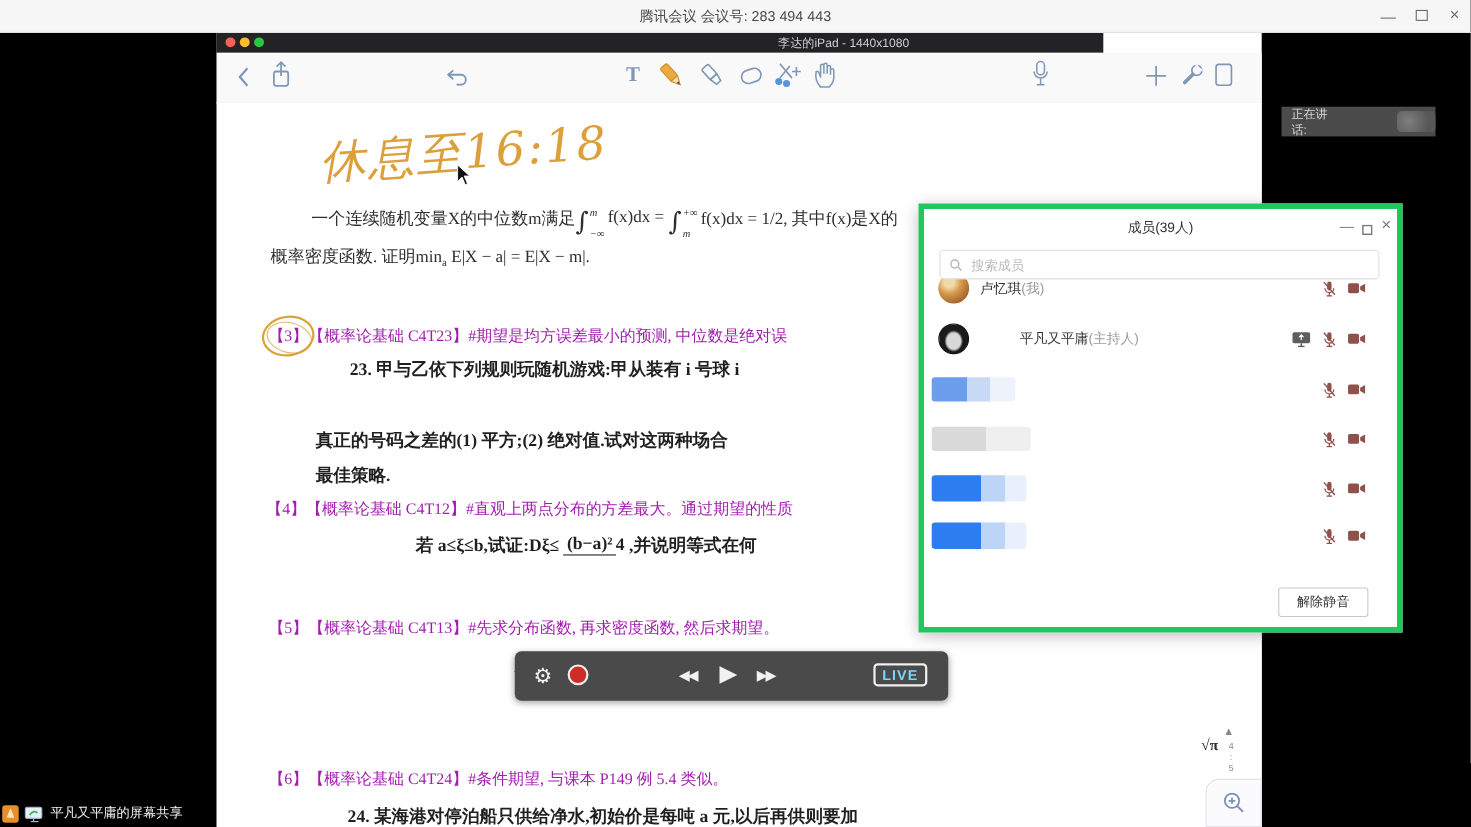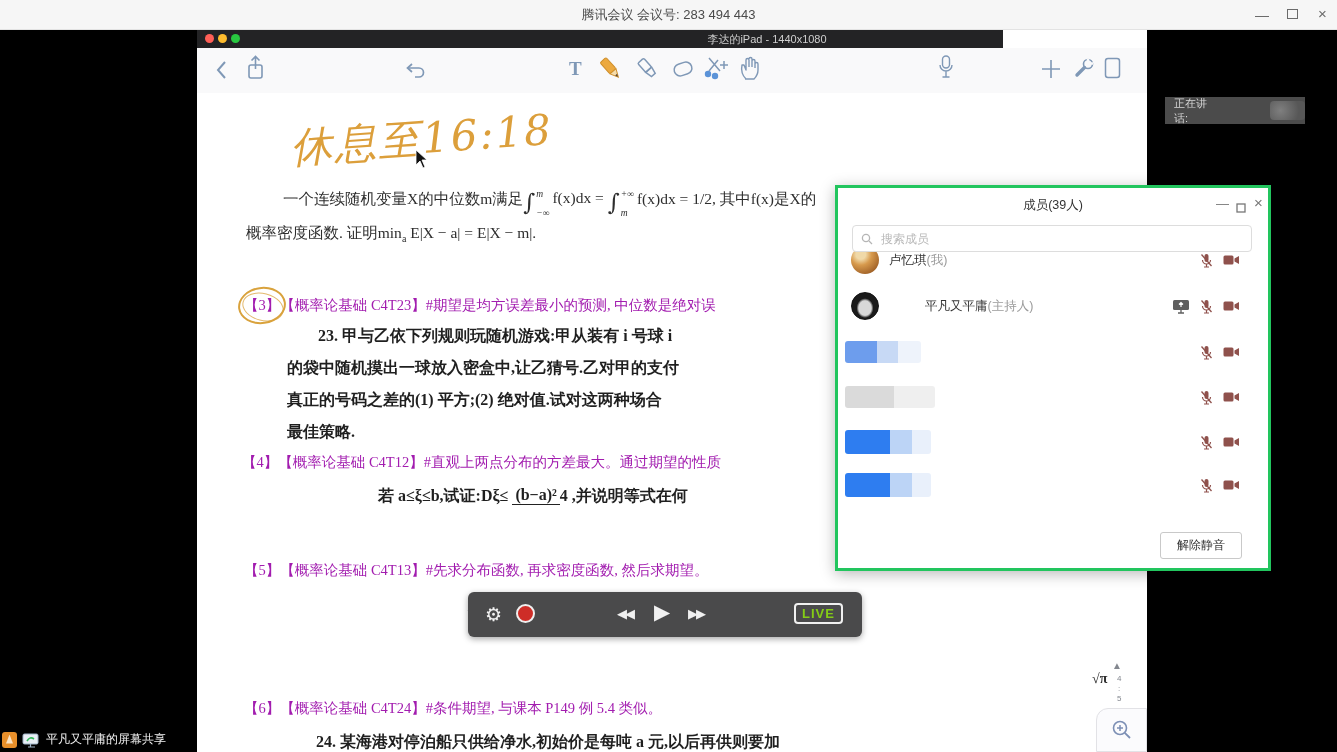--- a/index.html
+++ b/index.html
@@ -31,25 +31,25 @@
         font-size:9.5px;line-height:1;font-style:italic;margin:0 3px 0 1px;padding:1px 0 2px 0;}
   .int{font-size:23px;font-family:"DejaVu Serif",serif;}
   .sub{font-size:10px;vertical-align:-4px;}
   .frac{display:inline-flex;flex-direction:row;align-items:center;line-height:1.15;margin:0 4px;}
   .frac .num{border-bottom:1.5px solid #222;padding:0 3px;}
   .annot-ellipse{border:2.2px solid #d9a23c;border-radius:50%;}
   
   .player{left:468px;top:592px;width:394px;height:45px;background:#4a4a4b;border-radius:6px;
           box-shadow:0 2px 6px rgba(0,0,0,.35);}
   .pbtn{color:#f1f1f1;}
-  .live{border:2px solid #f0f0f0;border-radius:4px;color:#84cc16;font-weight:bold;font-size:13px;
+  .live{border:2px solid #f0f0f0;border-radius:4px;color:#7dd3fc;font-weight:bold;font-size:13px;
         letter-spacing:1px;padding:1px 6px;line-height:15px;}
   .recdot{width:15px;height:15px;border-radius:50%;border:2.5px solid #efefef;background:#ce2d27;}
   
-  .panel{left:835px;top:185px;width:430px;height:380px;background:#fff;border:3px solid #22c55e;
+  .panel{left:835px;top:185px;width:430px;height:380px;background:#fff;border:5px solid #22c55e;
          box-shadow:0 3px 14px rgba(0,0,0,.28);}
   .panel-title{width:100%;text-align:center;top:9px;font-size:12.5px;color:#333;}
   .pctl{color:#777;font-size:13px;top:8px;}
   .searchbox{left:14px;top:37px;width:400px;height:27px;border:1px solid #ddd;border-radius:4px;
              background:#fff;display:flex;align-items:center;padding-left:8px;box-sizing:border-box;}
   .searchbox input{border:none;outline:none;font-size:12px;color:#333;width:340px;margin-left:6px;
                    font-family:"Liberation Sans",sans-serif;background:transparent;}
   .searchbox input::placeholder{color:#b9b9b9;}
   .mrow{left:0;width:430px;height:40px;display:flex;align-items:center;}
   .avatar{width:28px;height:28px;border-radius:50%;margin-left:13px;flex:0 0 auto;}
@@ -198,21 +198,20 @@
     </div>
     <div class="abs serif docline" style="left:49px;top:130px;">
       <span>概率密度函数.  证明min</span><span class="sub">a</span><span> E|X − a| = E|X − m|.</span>
     </div>
 
     <div class="abs serif itemline" style="left:47px;top:203px;">【3】【概率论基础 C4T23】#期望是均方误差最小的预测, 中位数是绝对误</div>
     <div class="abs annot-ellipse" style="left:41px;top:194px;width:44px;height:33px;transform:rotate(-8deg);"></div>
     <div class="abs annot-ellipse" style="left:45px;top:200px;width:40px;height:26px;transform:rotate(14deg);opacity:.75;border-width:1.8px;"></div>
 
     <div class="abs serif boldline" style="left:121px;top:233px;">23. 甲与乙依下列规则玩随机游戏:甲从装有 i 号球 i</div>
-    <div class="abs serif boldline" style="left:90px;top:265px;">的袋中随机摸出一球放入密盒中,让乙猜号.乙对甲的支付</div>
     <div class="abs serif boldline" style="left:90px;top:297px;">真正的号码之差的(1) 平方;(2) 绝对值.试对这两种场合</div>
     <div class="abs serif boldline" style="left:90px;top:329px;">最佳策略.</div>
 
     <div class="abs serif itemline" style="left:45px;top:360px;">【4】【概率论基础 C4T12】#直观上两点分布的方差最大。通过期望的性质</div>
     <div class="abs serif boldline" style="left:181px;top:393px;display:flex;align-items:flex-start;">
       <span>若 a≤ξ≤b,试证:Dξ≤</span>
       <span class="frac">
           <span class="num">(b−a)²</span>
           <span>4</span>
         </span>

